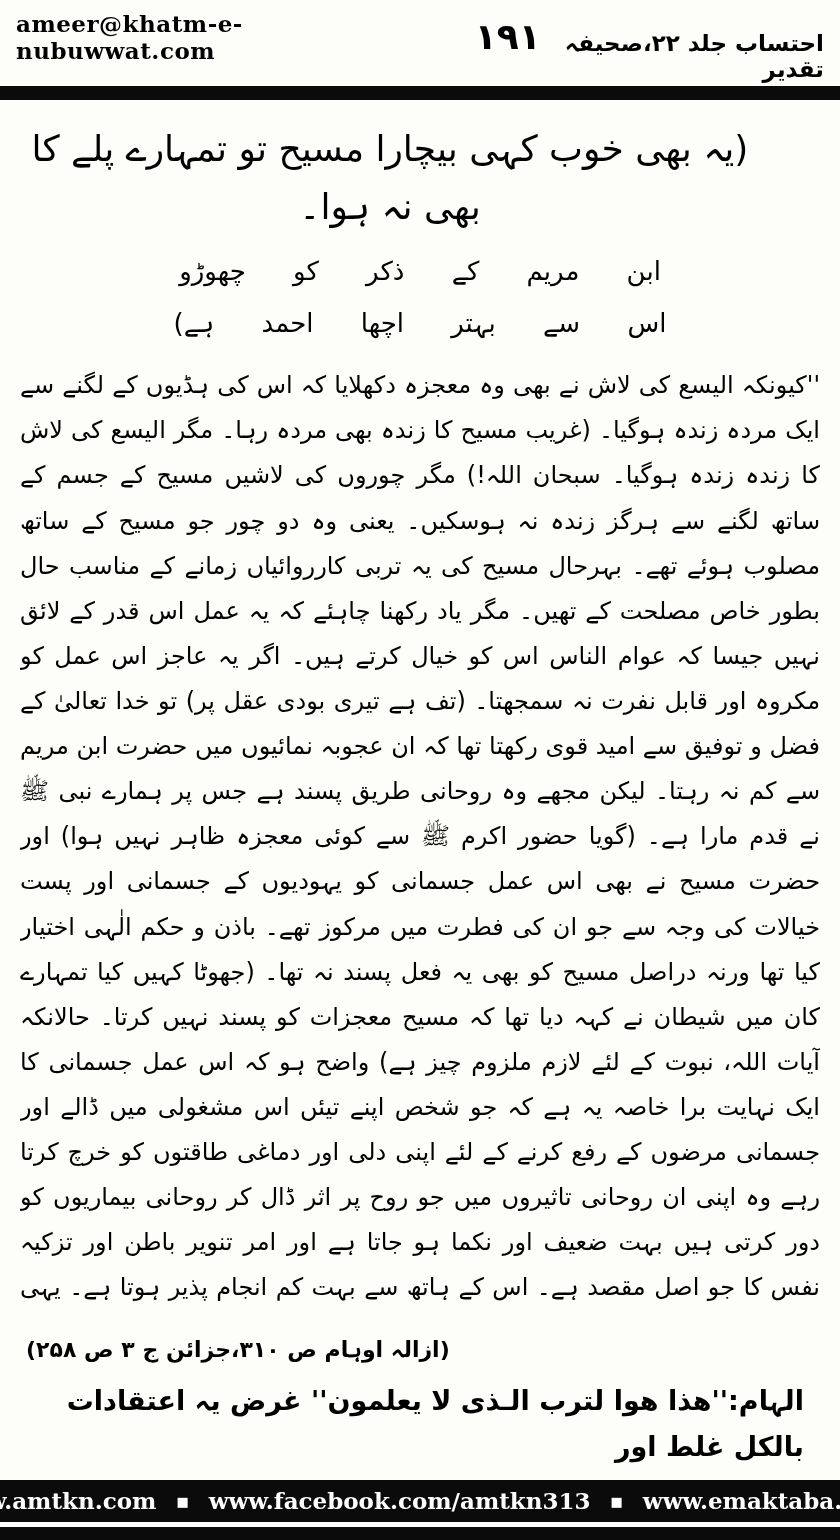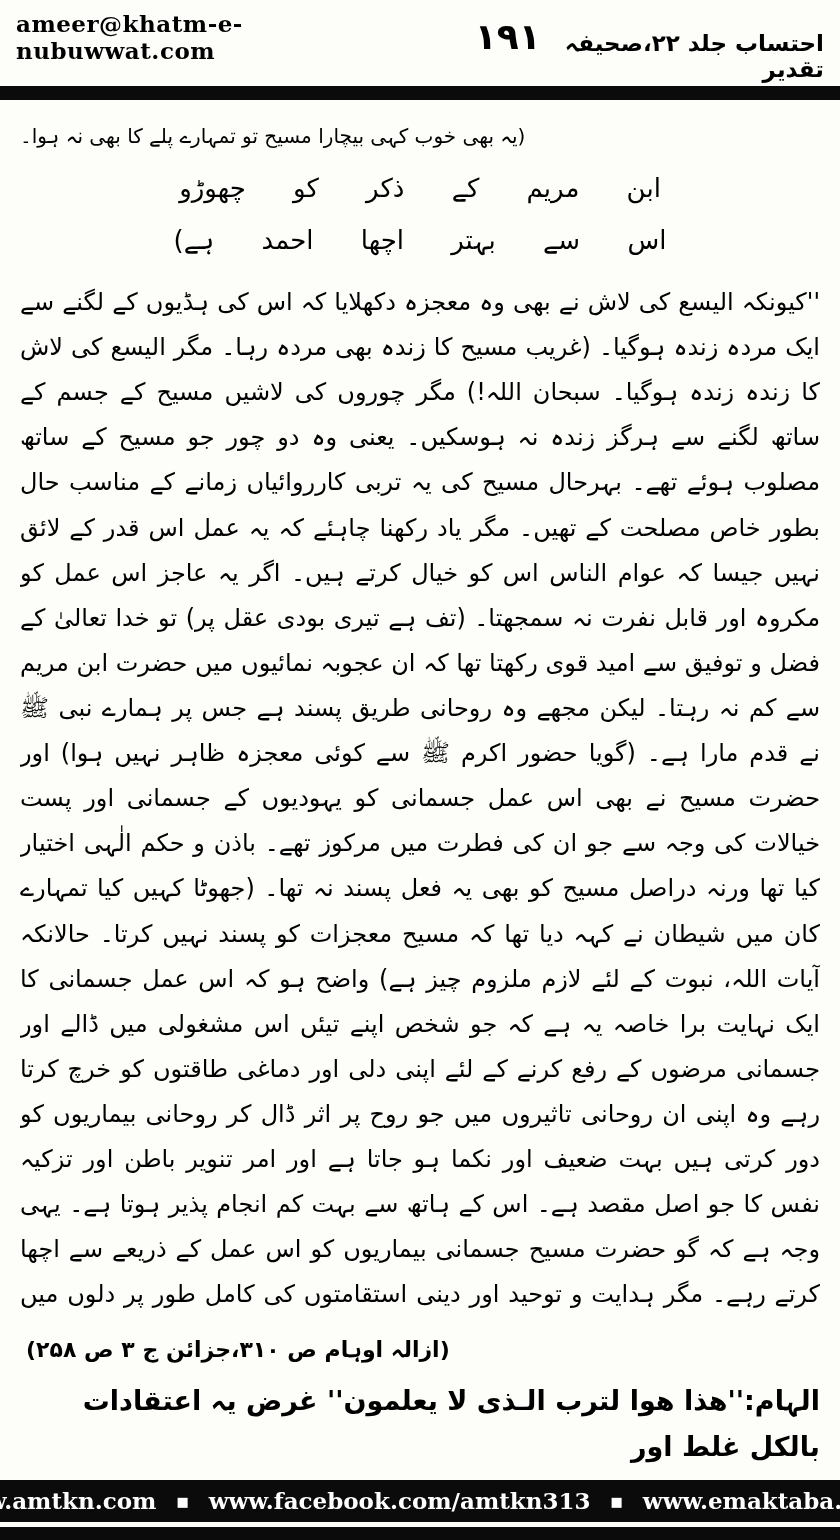--- a/index.html
+++ b/index.html
@@ -30,41 +30,41 @@
     direction:rtl; font-size:23px; font-weight:bold;margin-top:20px;
   }
   .top-bar { width:100%; height:14px; background:#0b0b0b; }
 
   
   .content {
     direction:rtl; flex:1; display:flex; flex-direction:column;
     padding:16px 20px 0 20px; overflow:hidden;
   }
   .intro-line {
-    font-size:20px; text-align:left; line-height:1.6;
+    font-size:36px; text-align:center; line-height:1.6;
     padding:4px 60px 10px 0;
   }
   .couplet-line {
     font-size:26px; text-align:center; line-height:2.0;
     word-spacing:1.5em;
   }
   .paragraph {
     flex:1; overflow:hidden;
     font-size:24px; line-height:1.88; text-align:justify;
     margin-top:14px;
   }
   .citation {
     direction:rtl; text-align:left;
     font-size:22px; font-weight:bold; line-height:1.7;
     margin:20px 0 2px 6px;
   }
   .ilham-line {
     direction:rtl; text-align:right;
     font-size:27px; font-weight:bold; line-height:1.7;
-    margin:8px 0 10px 0;
+    margin:8px 16px 10px 0;
   }
 
   
   .footer { width:100%; }
   .footer-bar {
     background:#0b0b0b; color:#fff;
     display:flex; align-items:center; justify-content:center; gap:20px;
     font-family:"DejaVu Serif", serif; font-weight:bold; font-size:23px;
     padding:7px 0 8px 0;
   }

